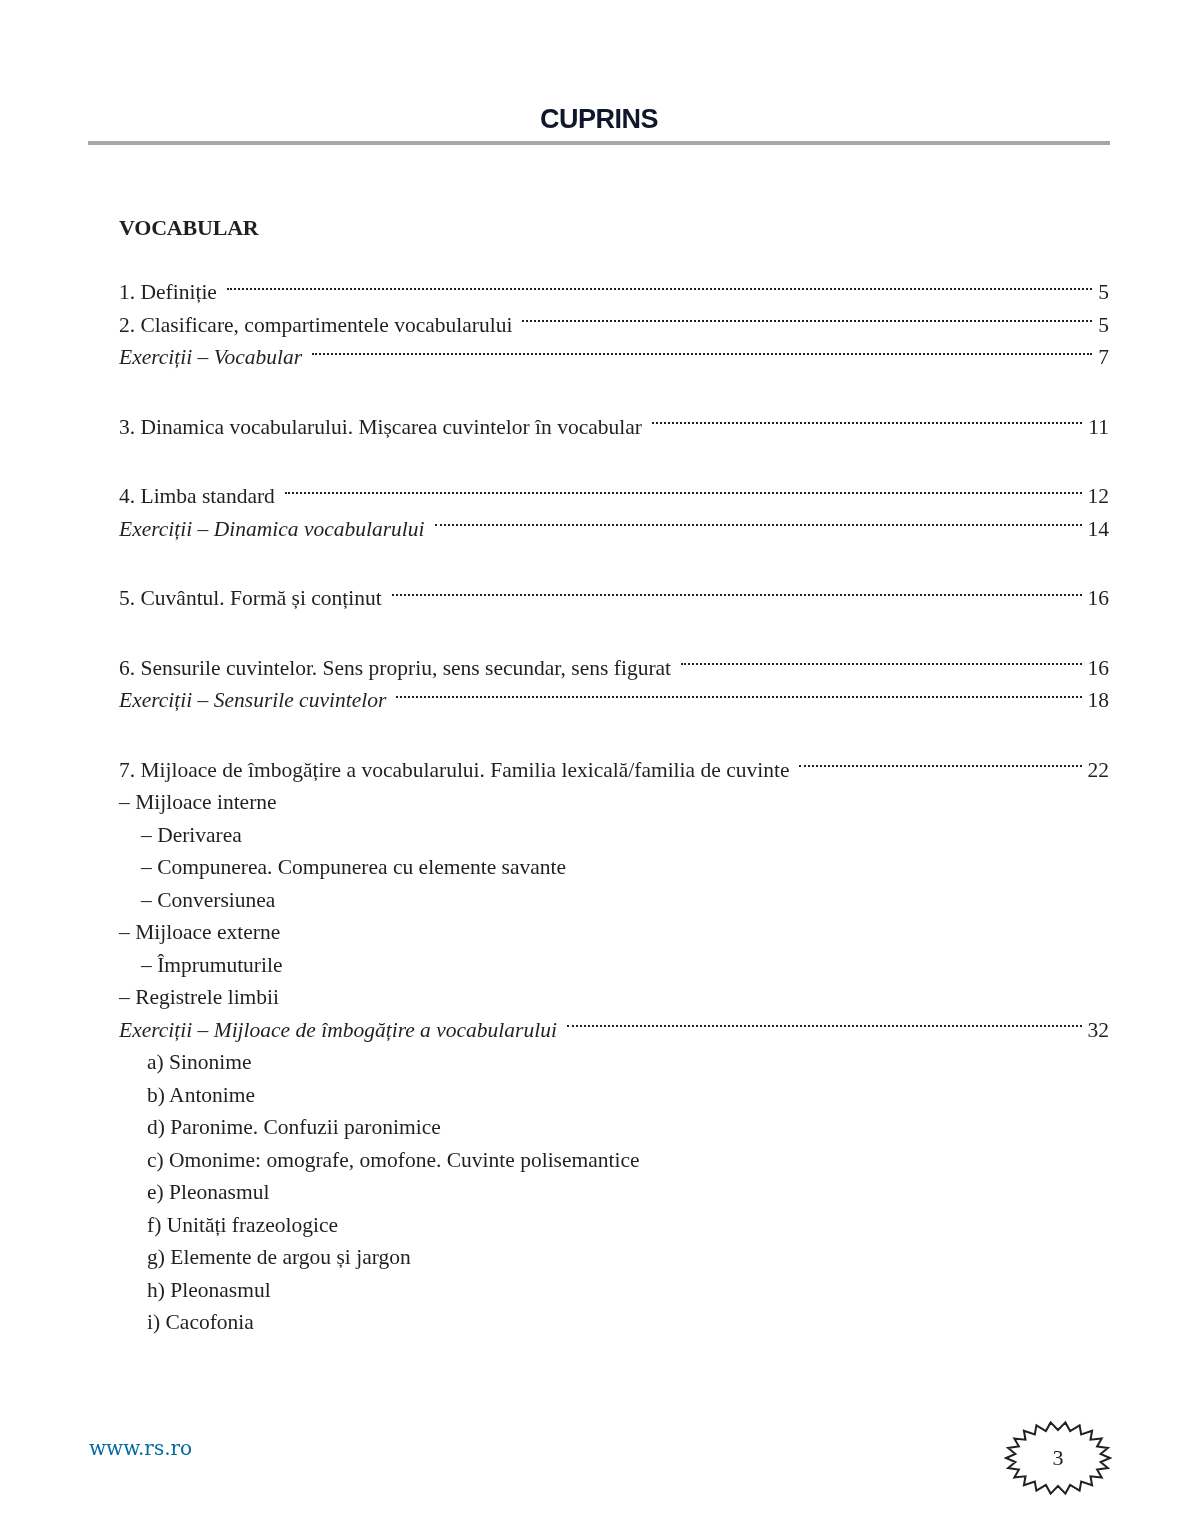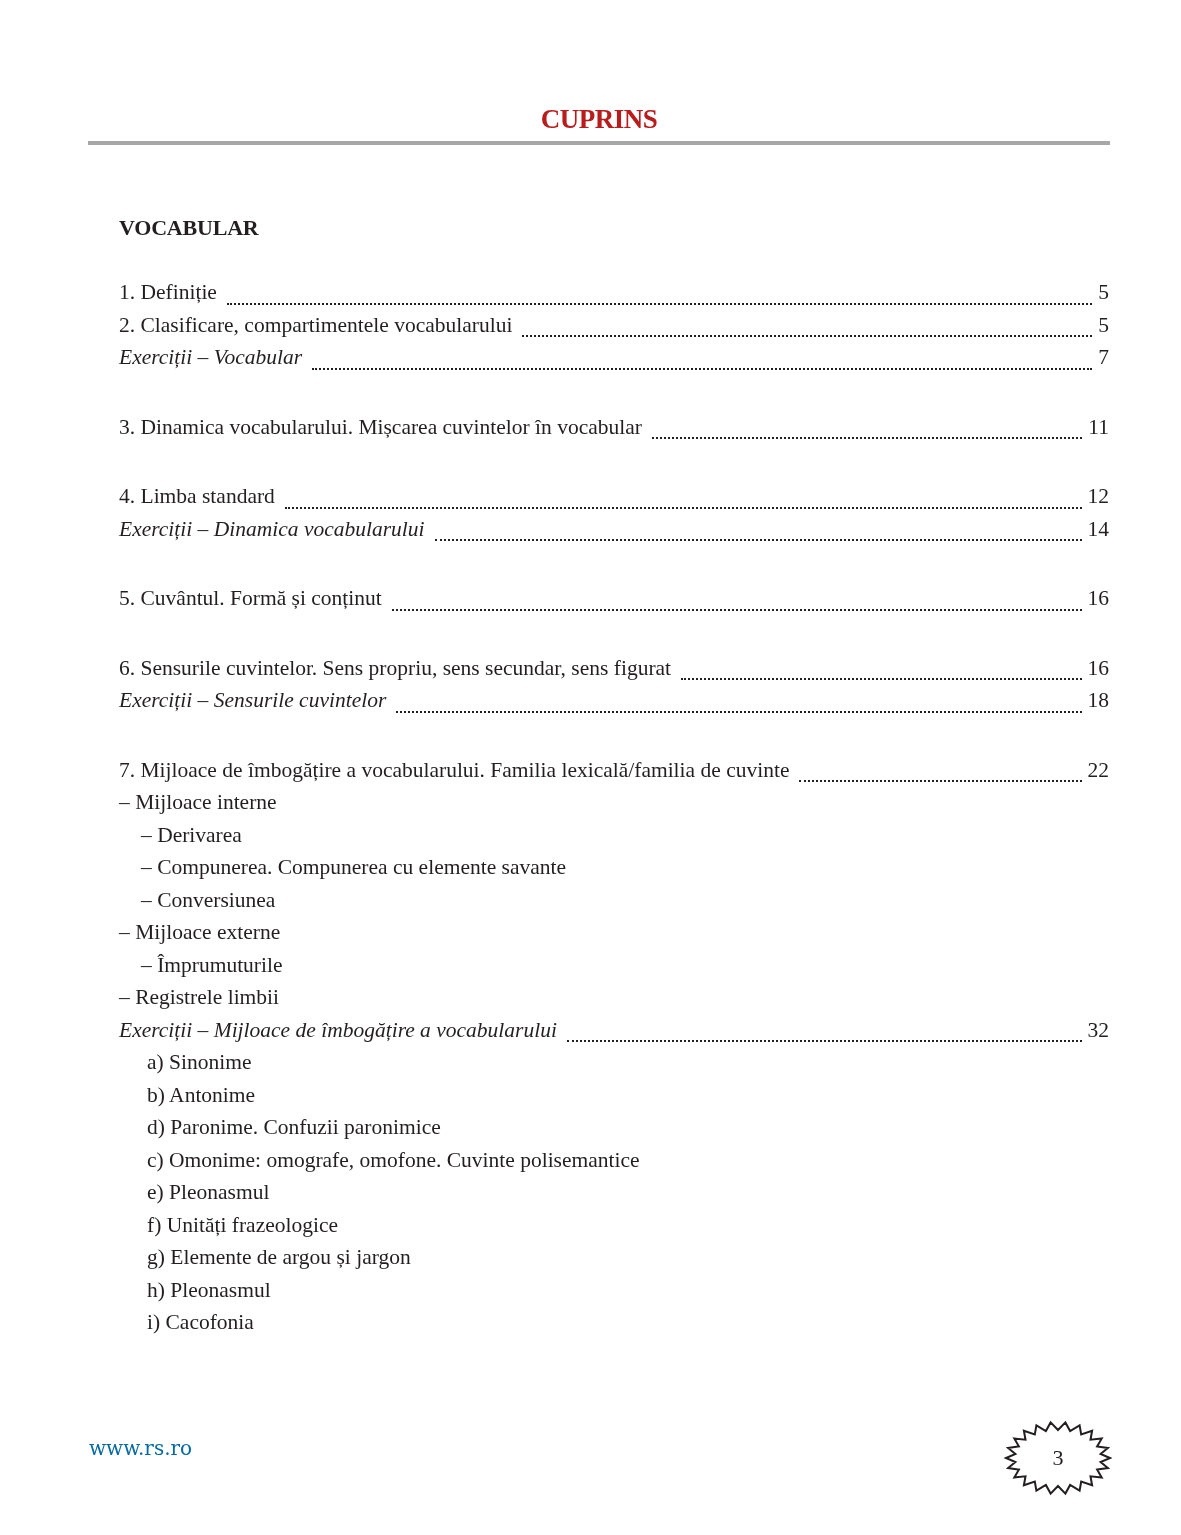--- a/index.html
+++ b/index.html
@@ -4,39 +4,39 @@
   <style>
     html, body { margin: 0; padding: 0; background: #ffffff; }
     body {
       width: 1181px; height: 1535px; position: relative; overflow: hidden;
       font-family: "DejaVu Serif", "Liberation Serif", serif;
       color: #231f20;
     }
     .title {
       position: absolute; left: 88px; width: 1022px; top: 104px;
       text-align: center;
-      font-family: Liberation Serif, serif;
+      font-family: Liberation Sans, sans-serif;
       font-weight: bold; font-size: 27px; letter-spacing: -0.5px;
-      color: #b91c1c;
+      color: #0f172a;
     }
     .rule {
       position: absolute; left: 88px; width: 1022px; top: 141px; height: 4px;
       background: #a7a7a7;
     }
     .section-head {
       position: absolute; left: 119px; top: 215px;
       font-family: "Liberation Serif", serif; font-weight: bold; font-size: 22px;
       letter-spacing: -0.2px;
     }
     .toc {
       position: absolute; left: 119px; top: 276px; width: 990px;
       font-family: "Liberation Serif", serif; font-size: 21.5px;
     }
     .row {
-      display: flex; align-items: flex-end; height: 32.5px; line-height: 32.5px;
+      display: flex; align-items: center; height: 32.5px; line-height: 32.5px;
       white-space: nowrap;
     }
     .row.gap { margin-top: 37px; }
     .row .label { flex: 0 0 auto; }
     .row.italic .label { font-style: italic; }
     .row .leader {
       flex: 1 1 auto; margin: 0 6px 0 10px; height: 1px;
       border-bottom: 2px dotted #231f20; position: relative; top: -4px;
     }
     .row .page { flex: 0 0 auto; text-align: right; }

